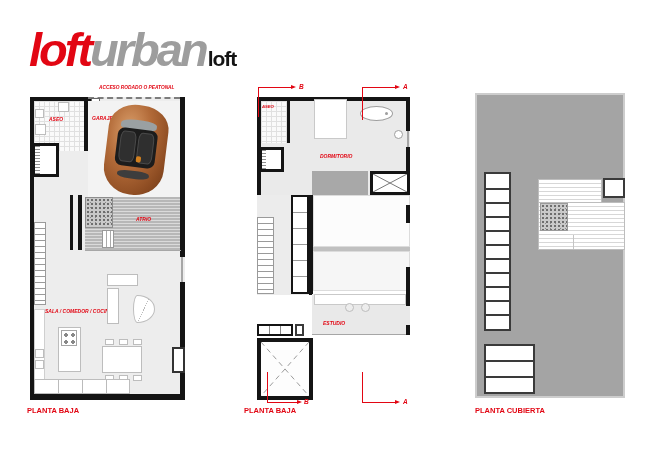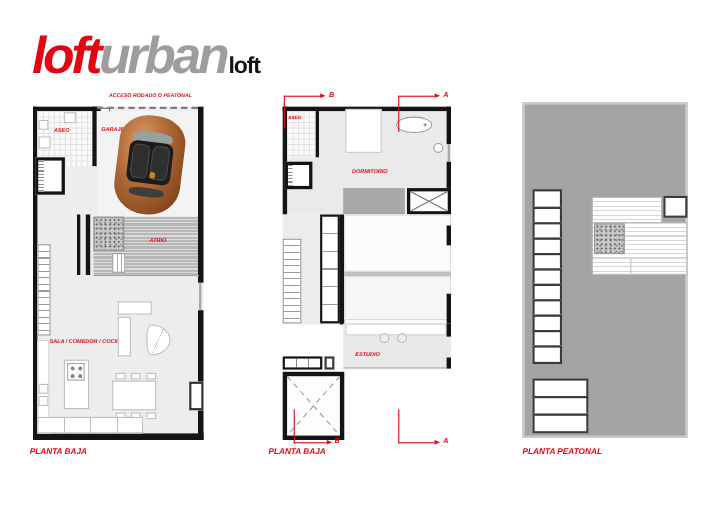--- a/index.html
+++ b/index.html
@@ -9,21 +9,21 @@
   
   .logo{position:absolute;left:29px;top:26px;font-style:italic;font-weight:bold;
         font-size:47px;letter-spacing:-3px;line-height:1;white-space:nowrap;}
   .logo .l3{font-style:normal;font-size:21px;letter-spacing:-1px;margin-left:2px;}
 
   
   .plan{position:absolute;}
   .wall{position:absolute;background:#141414;}
   .furn{position:absolute;background:#fff;border:1px solid #bdbdbd;box-sizing:border-box;}
   .lbl{position:absolute;font-size:5px;font-weight:bold;font-style:italic;white-space:nowrap;}
-  .title{position:absolute;font-size:7.5px;font-weight:bold;font-style:italic;white-space:nowrap;}
+  .title{position:absolute;font-size:7.5px;font-weight:bold;white-space:nowrap;}
   .tiles{background-color:#fafafa;
          background-image:linear-gradient(#e0e0e0 1px,transparent 1px),
                           linear-gradient(90deg,#e0e0e0 1px,transparent 1px);
          background-size:5px 5px;}
   .deck{background:repeating-linear-gradient(180deg,#b7b7b7 0 2px,#dadada 2px 3px);}
   .rooflines{background:repeating-linear-gradient(180deg,#ffffff 0 3px,#d7d7d7 3px 4px);}
   .stairs{position:absolute;background:#fff;border:1px solid #9a9a9a;box-sizing:border-box;
           background-image:repeating-linear-gradient(180deg,transparent 0 5px,#9a9a9a 5px 6px);}
   .speckle{background-color:#c9c9c9;
            background-image:radial-gradient(#6e6e6e 0.8px,transparent 1px),
@@ -228,15 +228,15 @@
     <div class="cellbox" style="left:7px;top:249px;width:51px;height:18px"></div>
     <div class="cellbox" style="left:7px;top:265px;width:51px;height:18px"></div>
     <div class="cellbox" style="left:7px;top:281px;width:51px;height:18px"></div>
 
     <div class="rooflines" style="position:absolute;left:61px;top:84px;width:64px;height:24px;border:1px solid #bdbdbd;box-sizing:border-box"></div>
     <div class="rooflines" style="position:absolute;left:61px;top:107px;width:87px;height:48px;border:1px solid #bdbdbd;box-sizing:border-box"></div>
     <div class="cellbox" style="left:126px;top:83px;width:22px;height:20px"></div>
     <div class="speckle" style="position:absolute;left:63px;top:108px;width:28px;height:28px;border:1px solid #9a9a9a;box-sizing:border-box"></div>
     <div class="thinline" style="left:96px;top:140px;width:1px;height:14px;background:#c4c4c4"></div>
   </div>
-  <div class="title" style="left:475px;top:406px;color:#e20613">PLANTA PEATONAL</div>
+  <div class="title" style="left:475px;top:406px;color:#e20613">PLANTA CUBIERTA</div>
 
 </div>
 
 </body></html>

